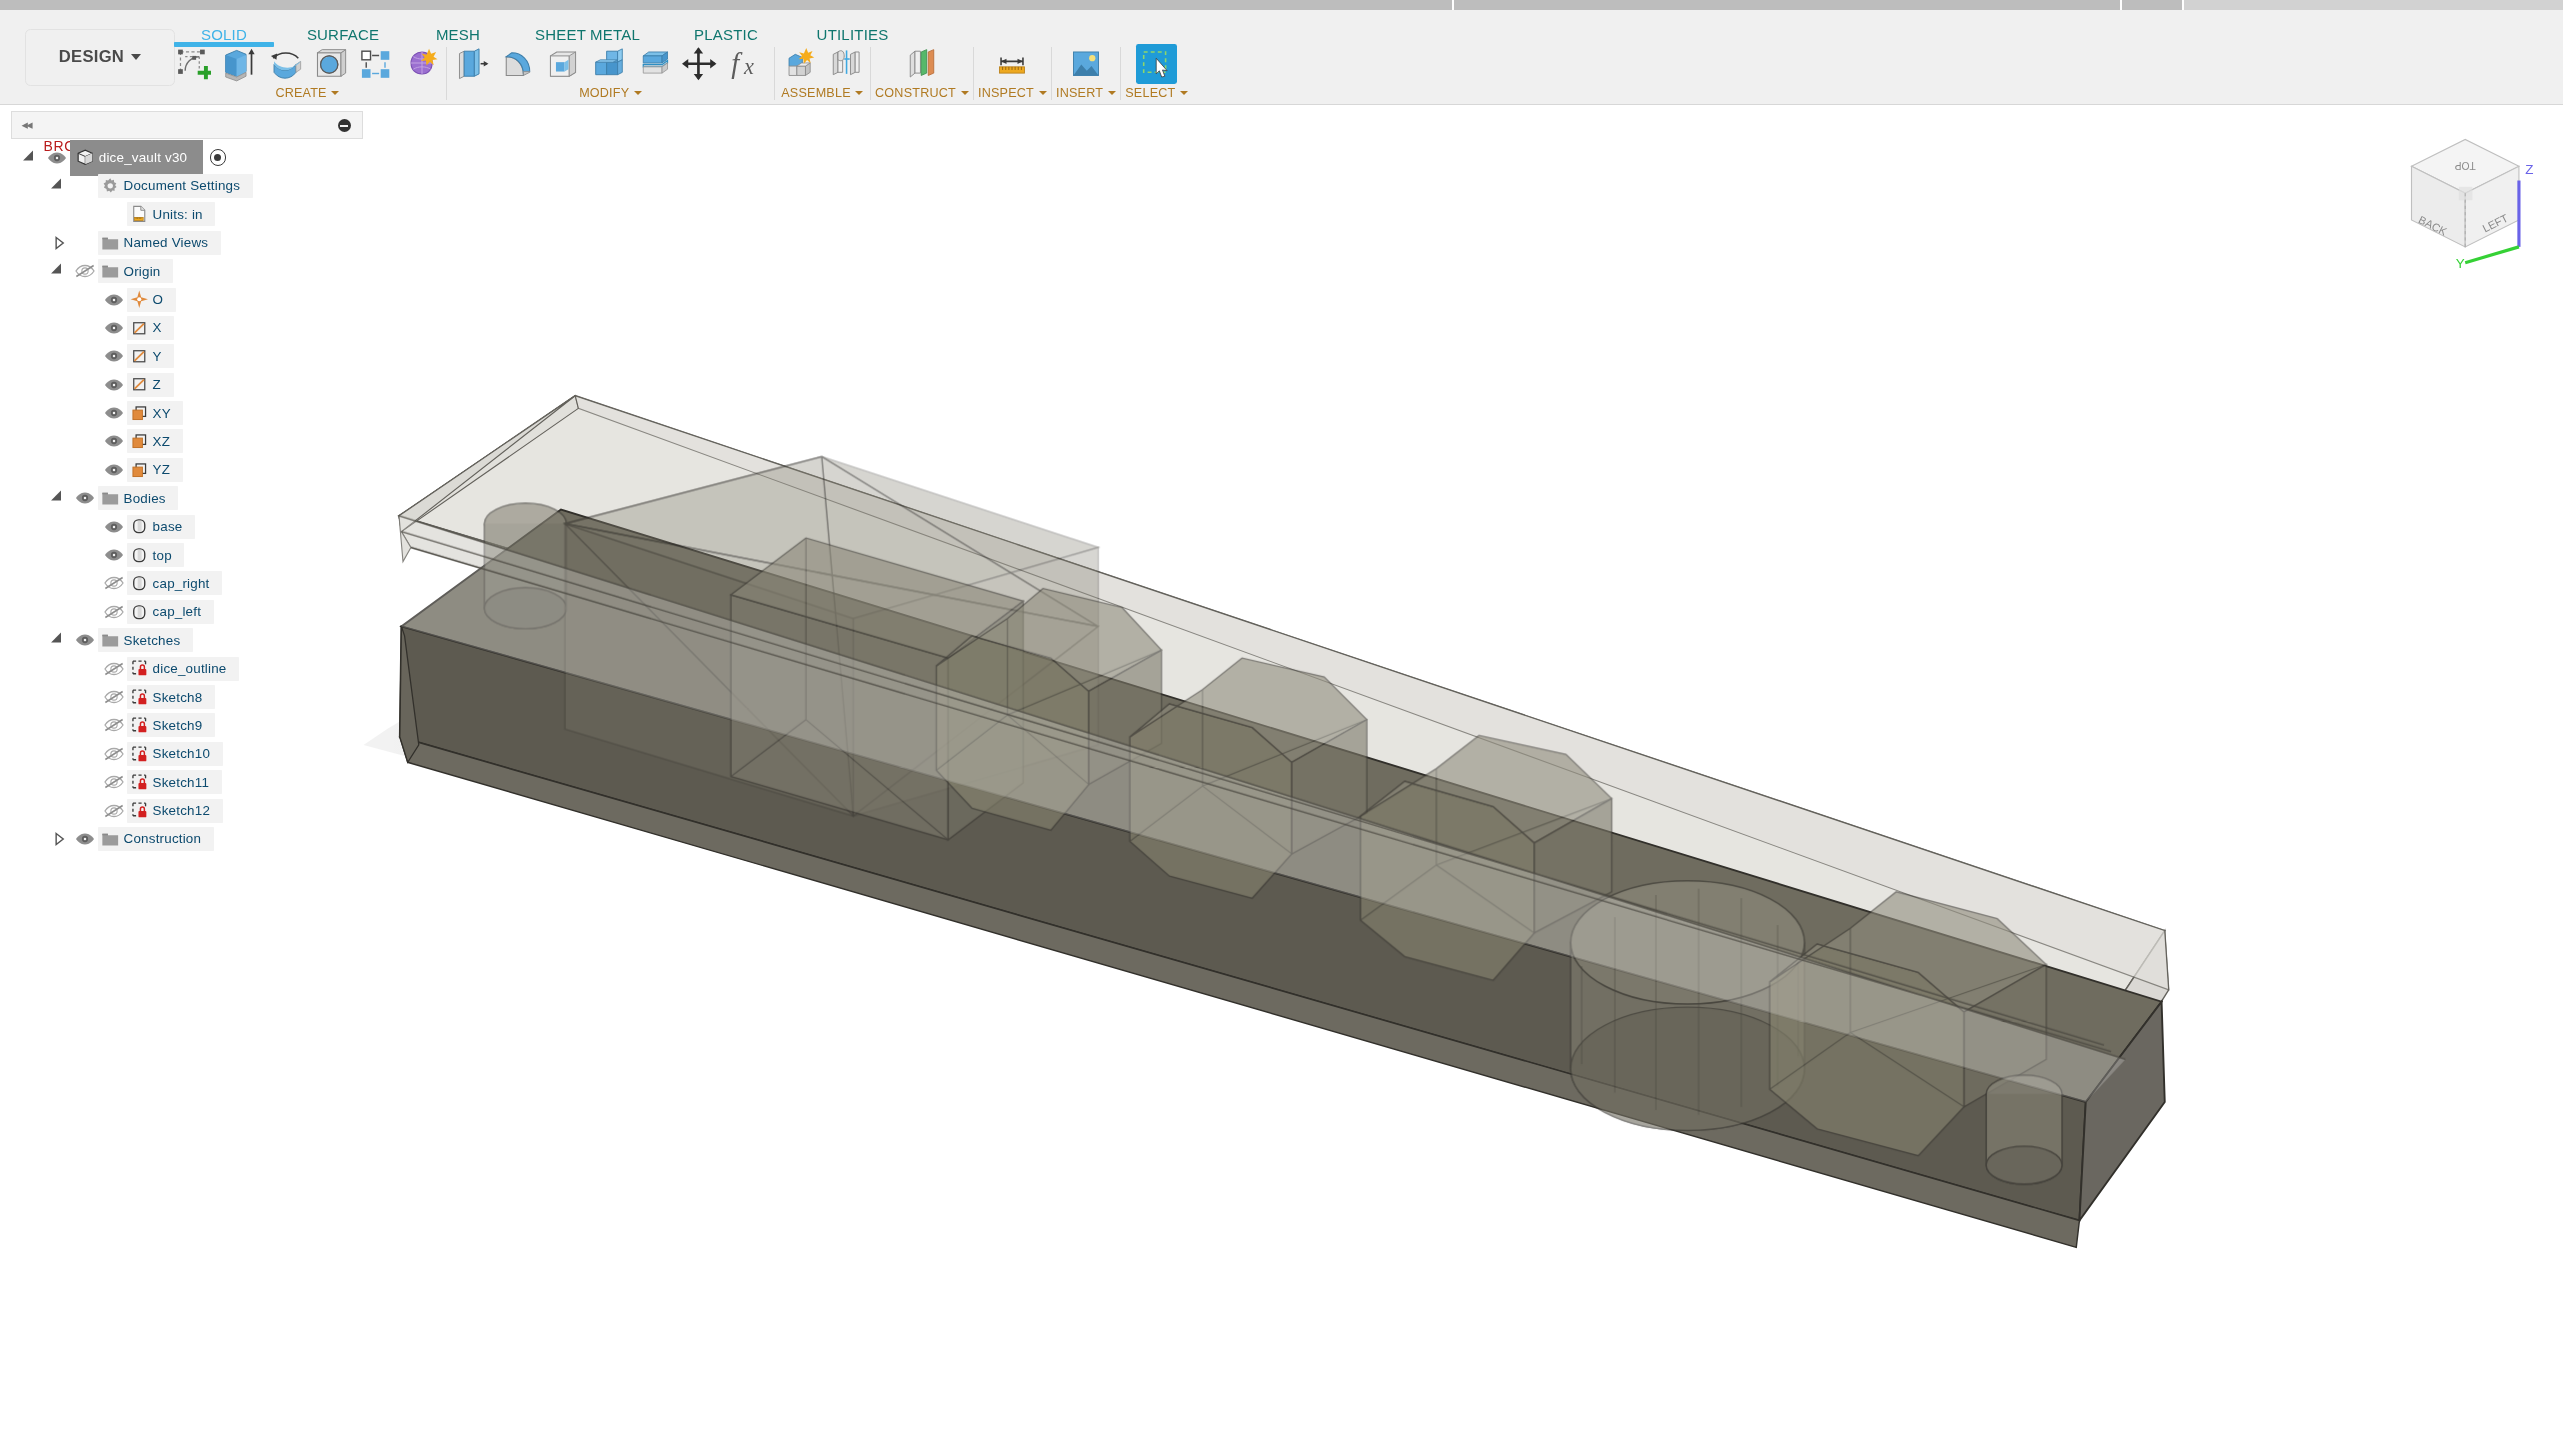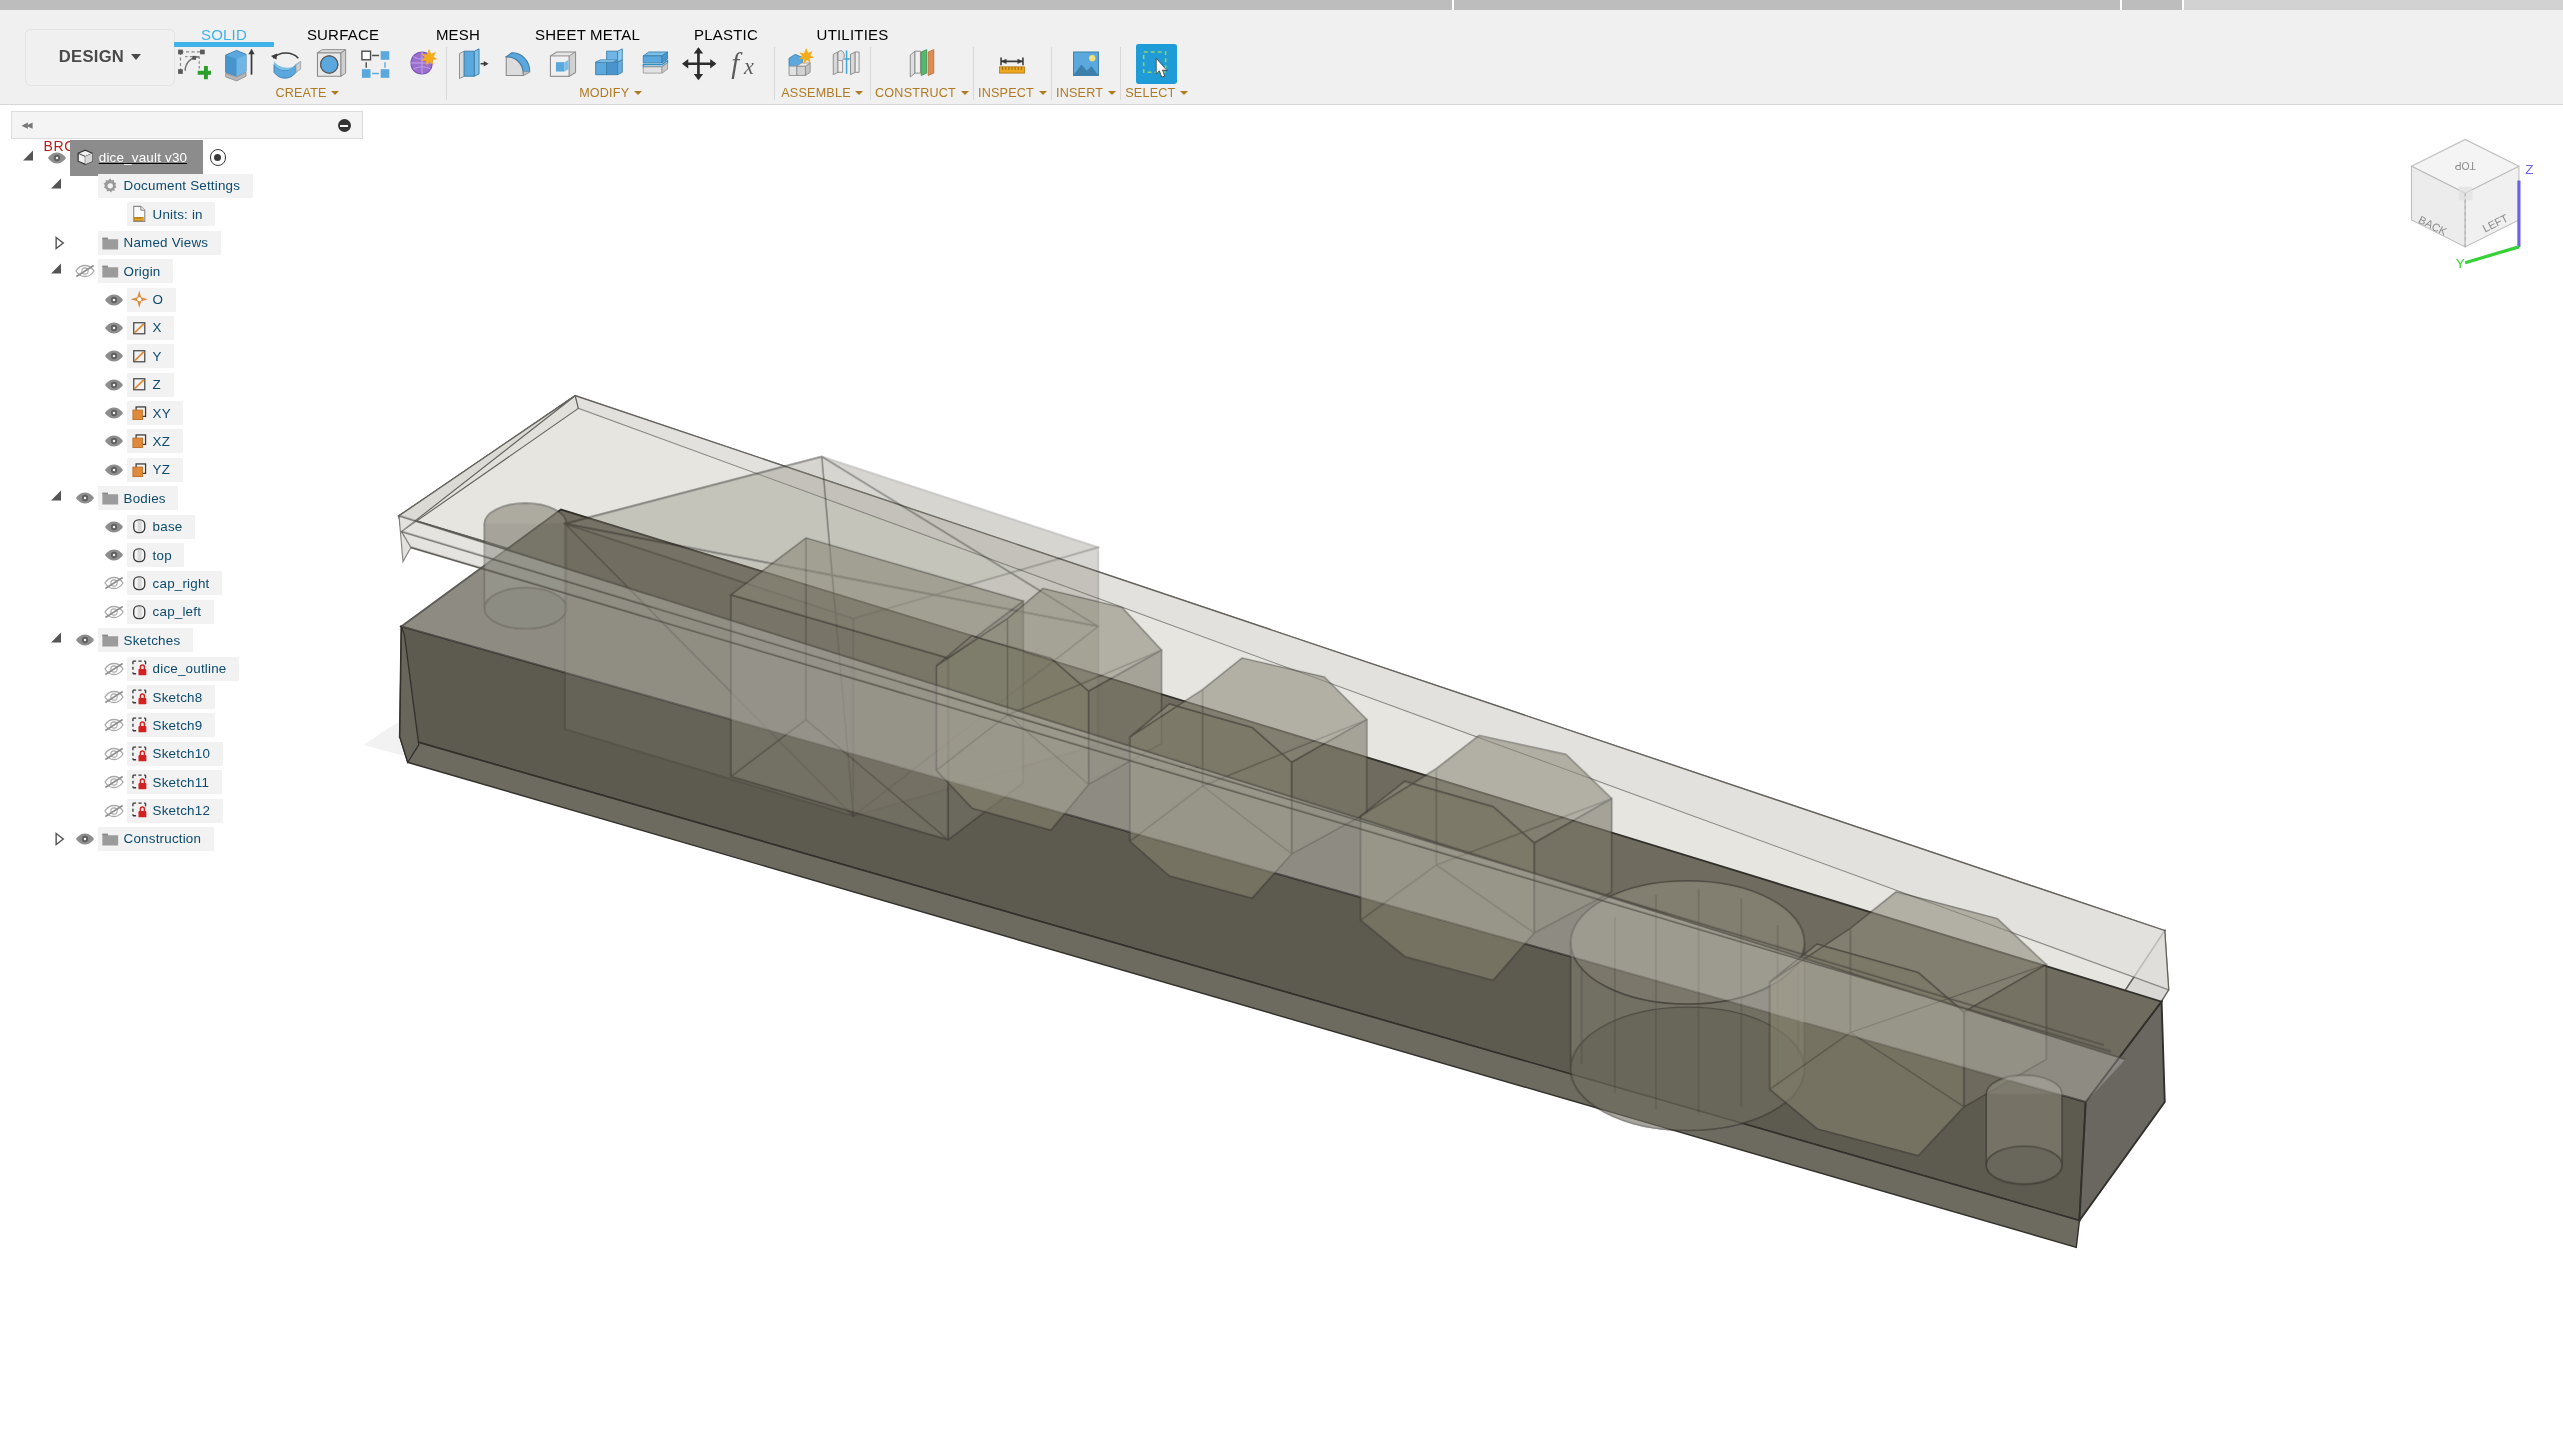--- a/index.html
+++ b/index.html
@@ -75,21 +75,21 @@
     height: 33px;
     display: flex;
     align-items: flex-end;
   }
   .tab {
     position: relative;
     padding: 8px 0 0 0;
     margin-right: 0;
     text-align: center;
     font-size: 15px;
-    color: #000000;
+    color: #0f766e;
     cursor: pointer;
     letter-spacing: 0.2px;
   }
   .tab .tt { display: block; padding: 0 3.2px; }
   .tab.t-solid { width: 112px; color: #3fb3e8; font-weight: normal; }
   .tab.t-surface { width: 126px; }
   .tab.t-mesh { width: 104px; }
   .tab.t-sheet { width: 155px; }
   .tab.t-plastic { width: 122px; }
   .tab.t-utilities { width: 131px; }
@@ -214,21 +214,20 @@
     border-radius: 0.8px;
   }
   .nlabel {
     font-size: 13.4px; color: #0c4a6e; letter-spacing: 0.2px;
   }
   .sel-chip {
     background: #8c8c8c;
     height: 36px;
     display: flex; align-items: center;
     padding: 0 16px 0 3.2px;
-    text-decoration: underline;
   }
   .sel-chip .nlabel { color: #ffffff; }
   .radio-ic {
     width: 16.6px; height: 16.6px; border-radius: 50%;
     border: 1.6px solid #3a3a3a; margin-left: 6.3px;
     display: flex; align-items: center; justify-content: center;
     flex: 0 0 16.6px; cursor: pointer;
   }
   .radio-ic i {
     width: 7.1px; height: 7.1px; border-radius: 50%; background: #3a3a3a; display: block;

